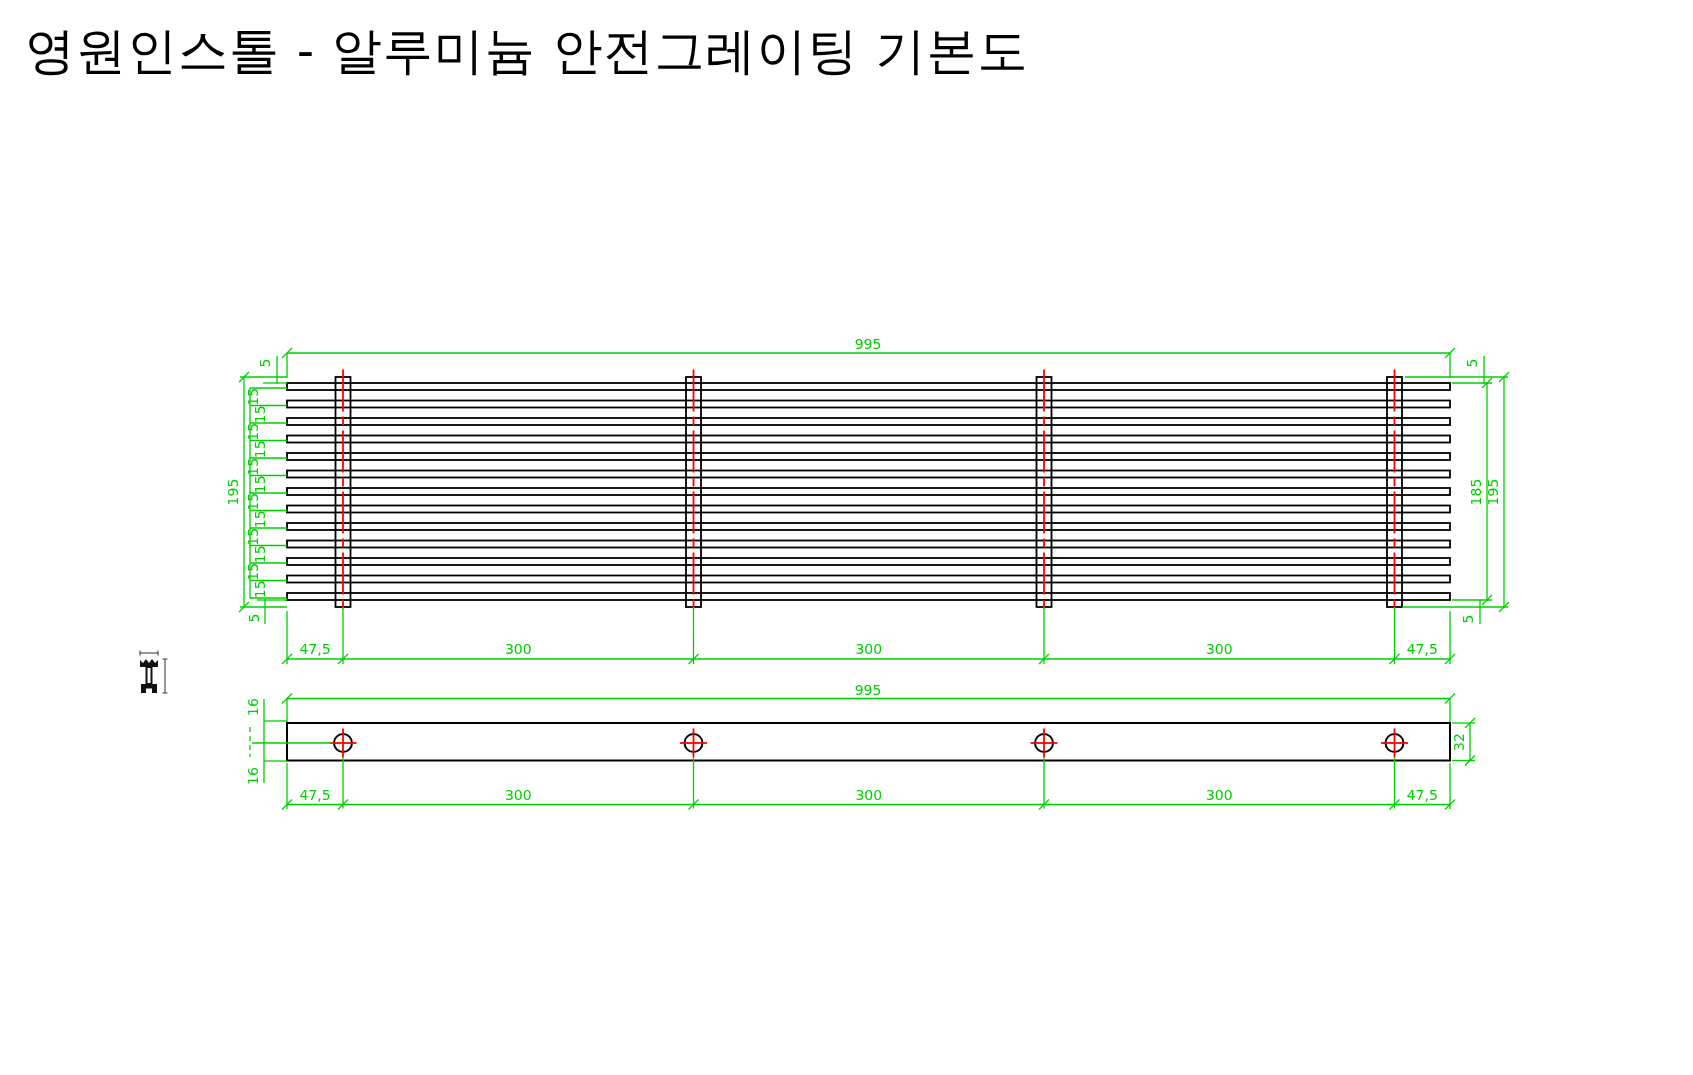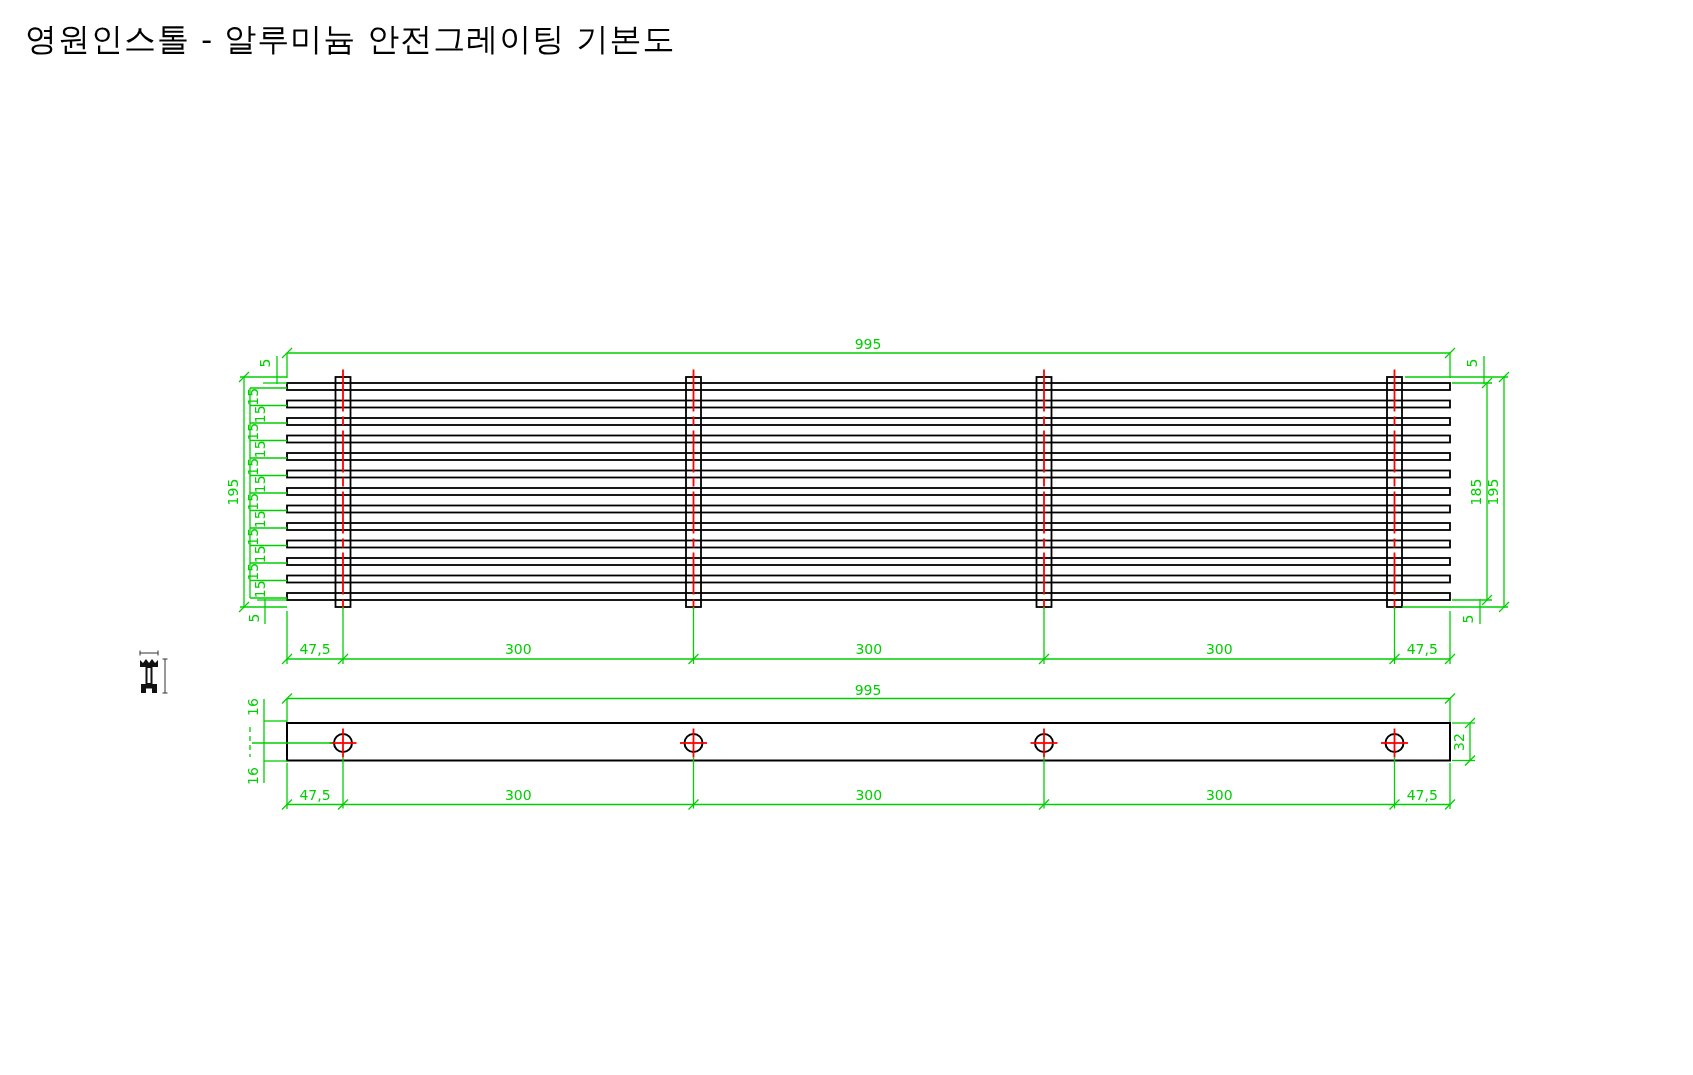--- a/index.html
+++ b/index.html
@@ -1,20 +1,20 @@
 <!DOCTYPE html>
 <html><head>
 <meta charset="utf-8">
 <style>
   html,body{margin:0;padding:0;background:#fff;}
   .page{position:relative;width:1693px;height:1075px;background:#ffffff;overflow:hidden;
         font-family:"Liberation Sans",sans-serif;}
   .title{position:absolute;left:25px;top:18px;width:1000px;
          font-family:"DejaVu Serif","Liberation Serif",serif;
-         font-size:32px;font-weight:400;color:#000;letter-spacing:1px;white-space:nowrap;}
+         font-size:50px;font-weight:400;color:#000;letter-spacing:1px;white-space:nowrap;}
   svg text{font-family:"DejaVu Sans","Liberation Sans",sans-serif;}
 </style>
 </head>
 <body>
 
 <div class="page">
   <div class="title">영원인스톨 - 알루미늄 안전그레이팅 기본도</div>
   <svg id="cad" width="1693" height="1075" viewBox="0 0 1693 1075" xmlns="http://www.w3.org/2000/svg">
       <rect x="287" y="383" width="1163" height="7" fill="#fff" stroke="#000000" stroke-width="1.8"></rect>
       <rect x="287" y="400.5" width="1163" height="7" fill="#fff" stroke="#000000" stroke-width="1.8"></rect>

